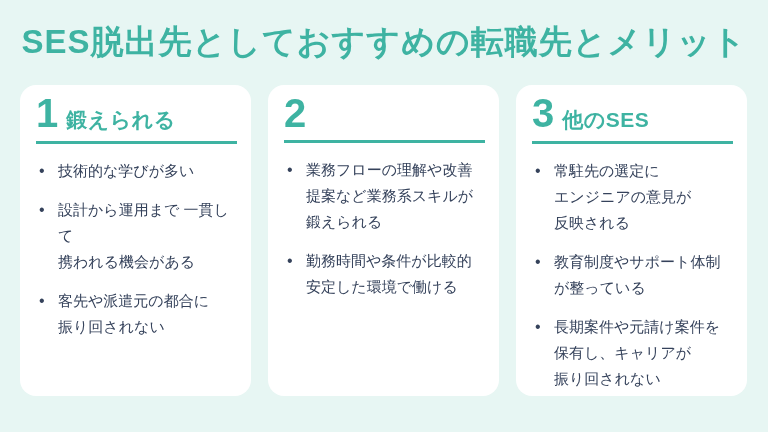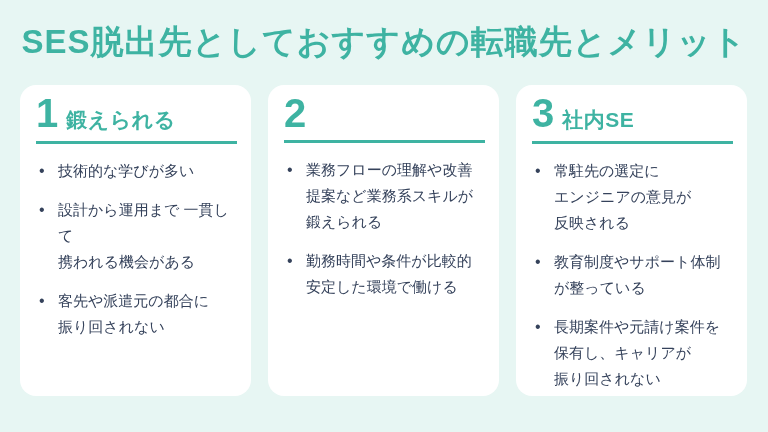--- a/index.html
+++ b/index.html
@@ -126,21 +126,21 @@
 提案など業務系スキルが
 鍛えられる</li>
         <li>勤務時間や条件が比較的
 安定した環境で働ける</li>
       </ul>
     </section>
 
     <section class="card">
       <div class="card-header">
         <span class="num">3</span>
-        <h2 class="card-title">社内SE</h2>
+        <h2 class="card-title">他のSES</h2>
       </div>
       <ul class="bullets">
         <li>常駐先の選定に
 エンジニアの意見が
 反映される</li>
         <li>教育制度やサポート体制
 が整っている</li>
         <li>長期案件や元請け案件を
 保有し、キャリアが
 振り回されない</li>

